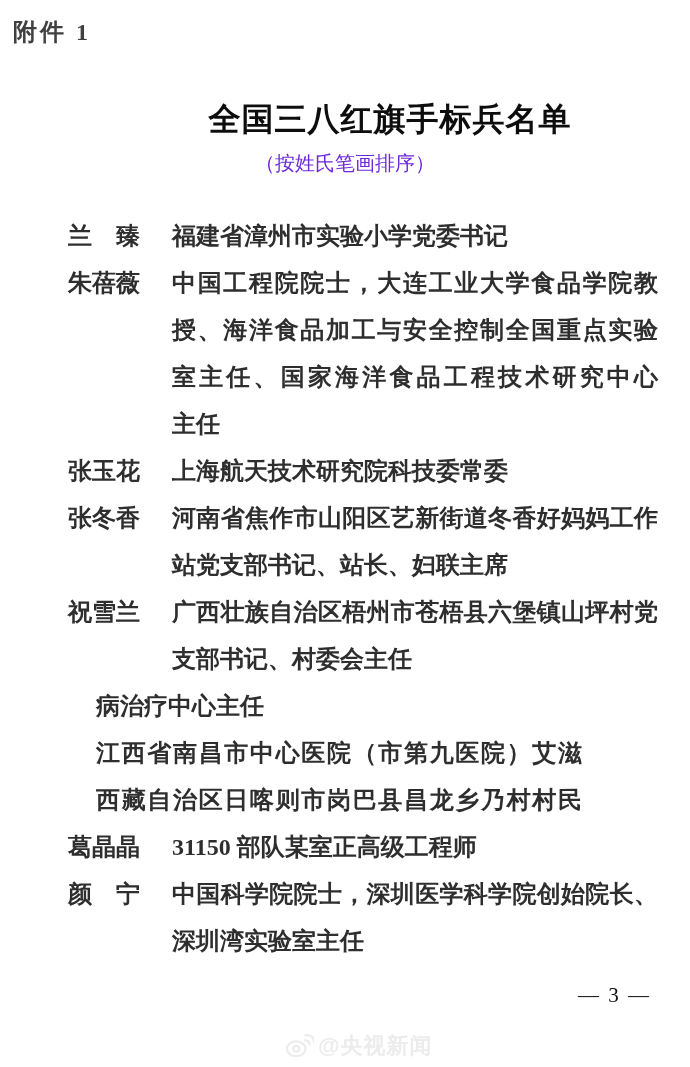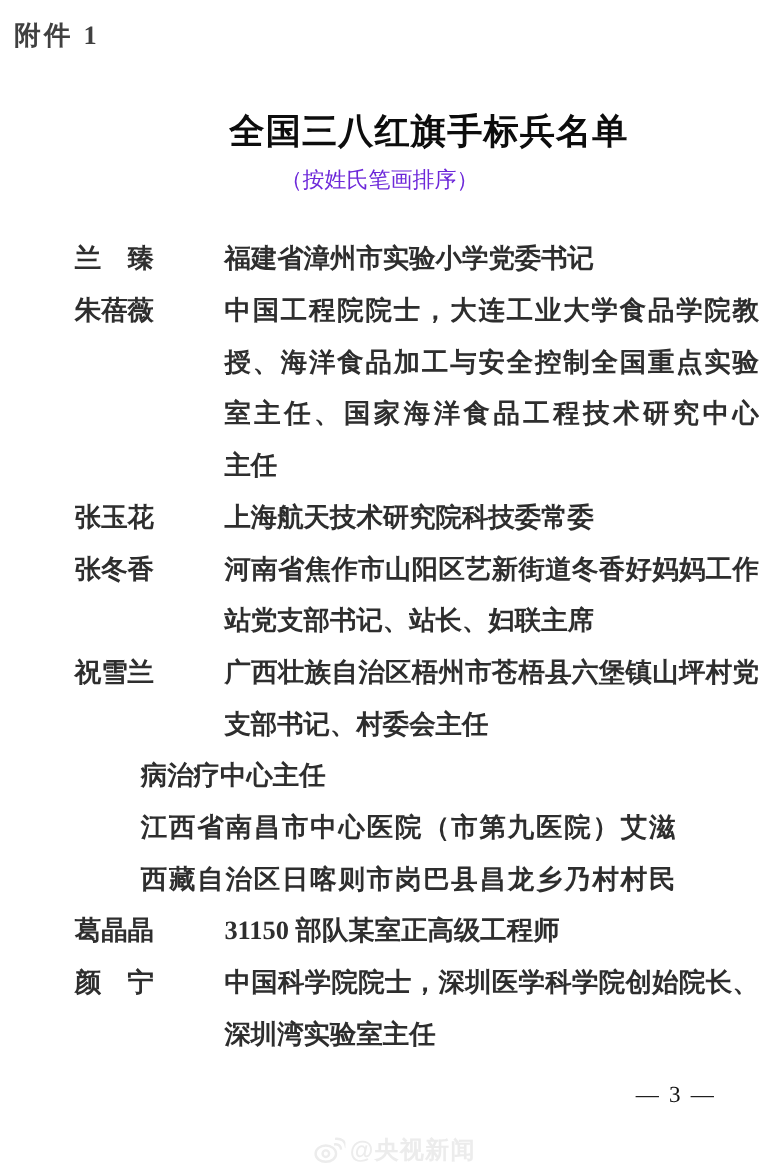--- a/index.html
+++ b/index.html
@@ -47,21 +47,20 @@
   .desc{
     margin-left:28px;
     width:486px;
     font-size:24px;line-height:47px;
     color:#2e2e2e;
   }
   .line{
     width:486px;
     text-align:left;
     white-space:nowrap;
-    margin-left:32px;
   }
   .line.fill{
     text-align:justify;
     text-align-last:justify;
     text-justify:inter-character;
     white-space:normal;
   }
   .page-number{
     position:absolute;left:578px;top:983px;
     font-size:21px;color:#111;

